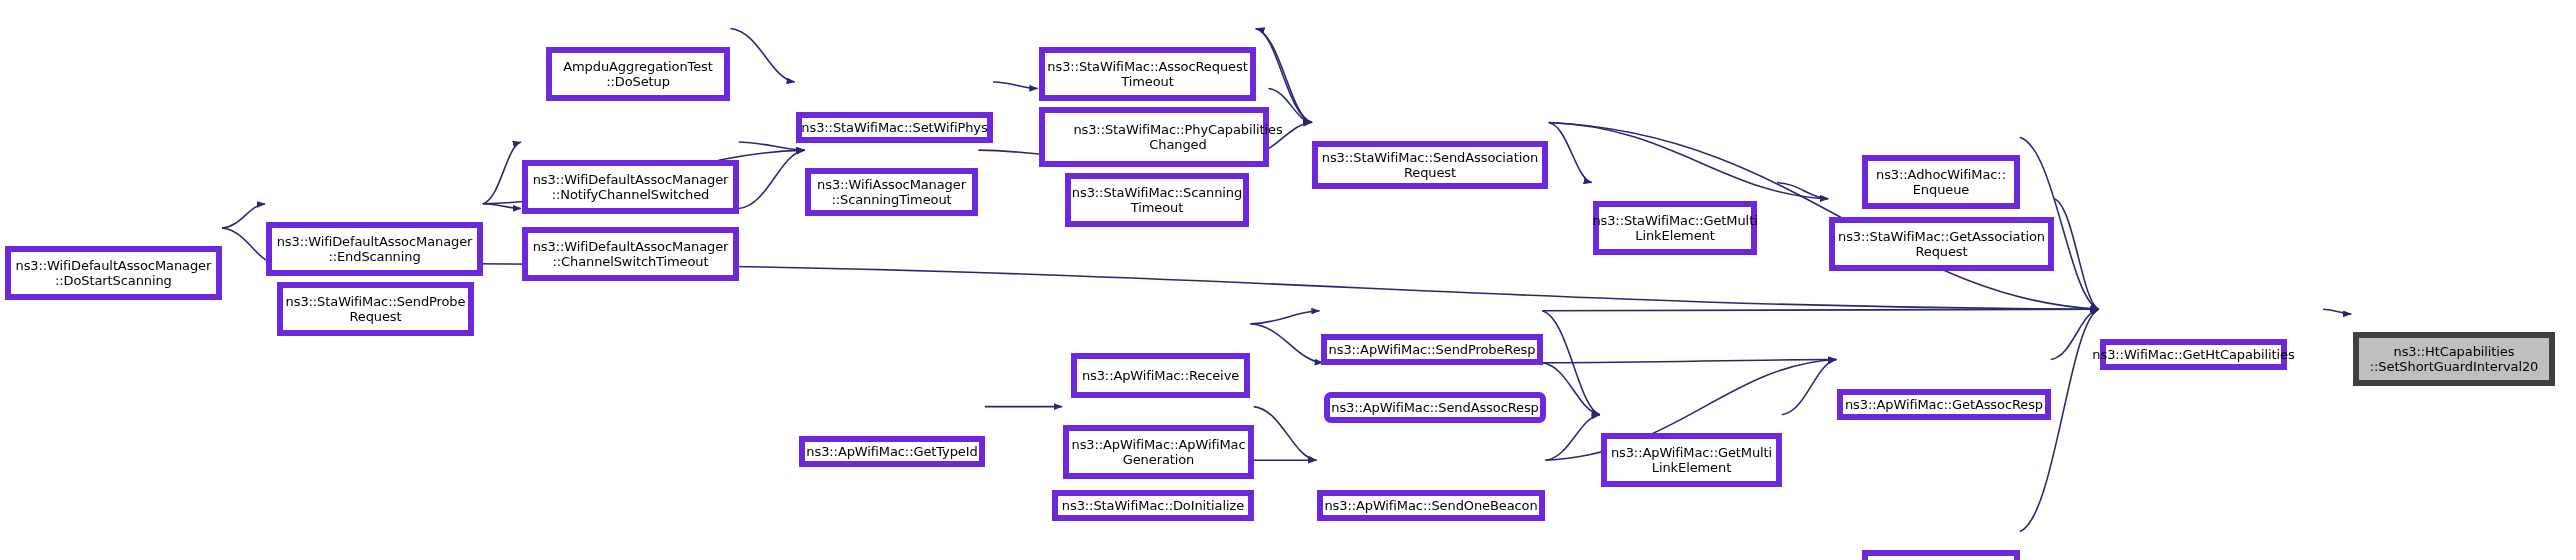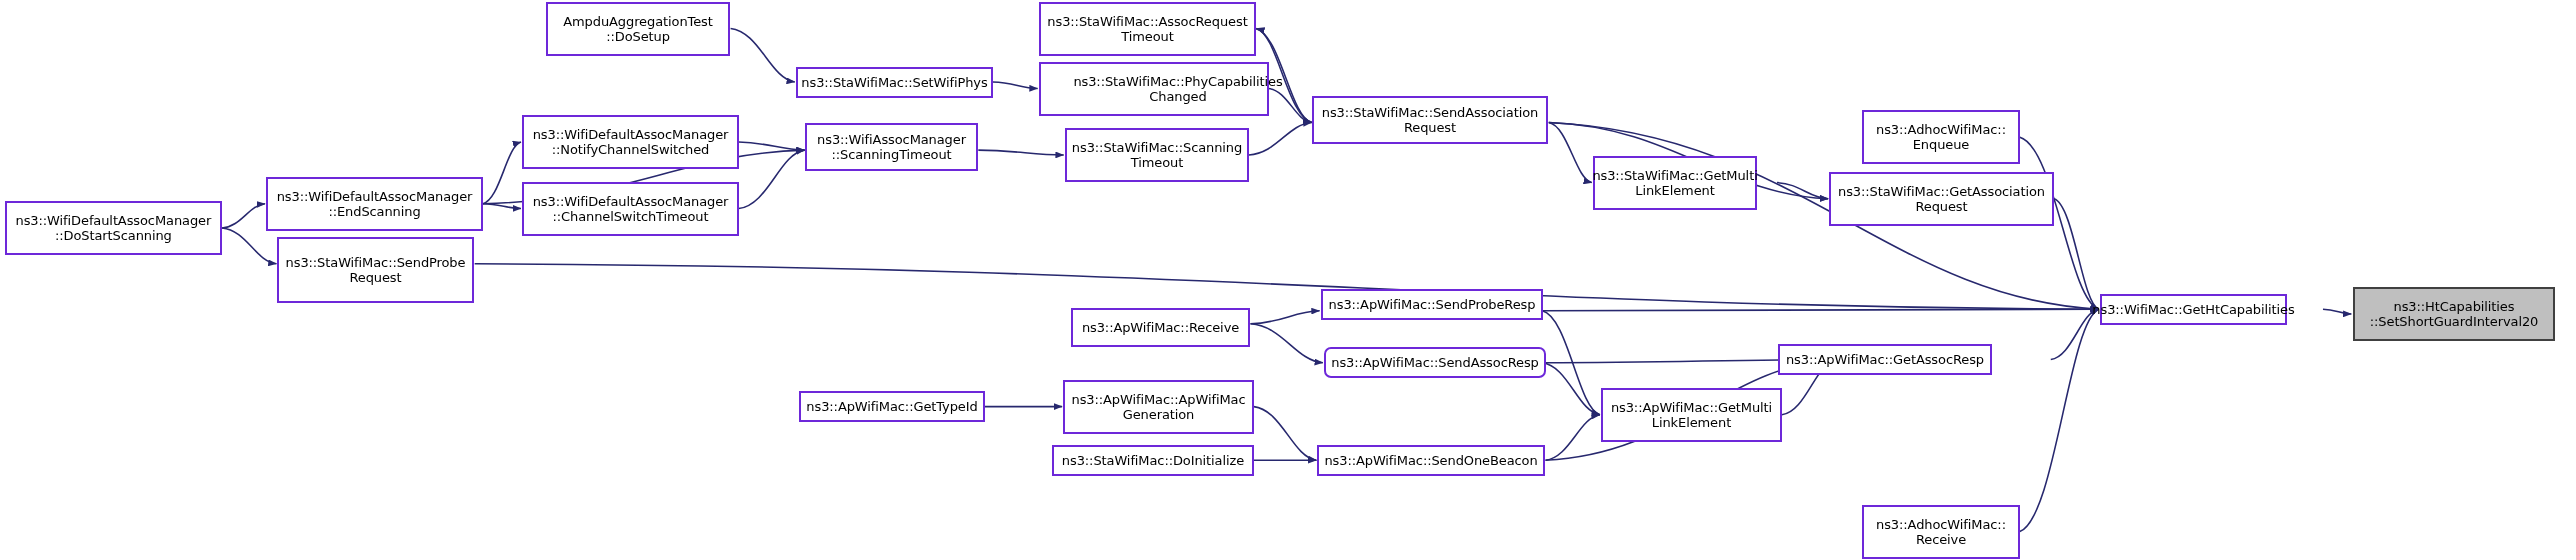--- a/index.html
+++ b/index.html
@@ -19,32 +19,33 @@
     position: absolute;
     left: 0;
     top: 0;
     width: 2576px;
     height: 560px;
     pointer-events: none;
   }
   .node {
     position: absolute;
     box-sizing: border-box;
-    border: 2px solid #6d28d9;
+    border: 6px solid #6d28d9;
     background: #ffffff;
     color: #000000;
     font-size: 13px;
     line-height: 15px;
     text-align: center;
     display: flex;
     align-items: center;
     justify-content: center;
     white-space: pre-line;
     letter-spacing: -0.1px;
     z-index: 5;
+    margin-top: 45px;
   }
   .node.current {
     background: #bfbfbf;
     border-color: #404040;
   }
 </style>
 </head>
 <body>
 
 <div id="canvas">
@@ -91,56 +92,56 @@
         <path d="M2097.993670886076,367.88260869565215 C2120.057911392405,364.7933913043478 2128.3932911392403,319.48486956521737 2147.025316455696,316.395652173913" marker-end="url(#arrow)"></path>
         <path d="M2066.3069620253164,543.9347826086956 C2102.630221518987,530.2824347826087 2116.3523417721517,330.04799999999994 2147.025316455696,316.395652173913" marker-end="url(#arrow)"></path>
         <path d="M2376.503164556962,316.395652173913 C2389.5617088607596,316.6946086956521 2394.4949367088607,321.0793043478261 2405.522151898734,321.3782608695652" marker-end="url(#arrow)"></path>
       </g>
   </svg>
   <div id="node-layer">
       <div class="node" style="left: 4.9px; top: 201px; width: 217px; height: 54px;">ns3::WifiDefaultAssocManager
 ::DoStartScanning</div>
       <div class="node" style="left: 266px; top: 177px; width: 217px; height: 54px;">ns3::WifiDefaultAssocManager
 ::EndScanning</div>
-      <div class="node" style="left: 277px; top: 237px; width: 197px; height: 66px;">ns3::StaWifiMac::SendProbe
+      <div class="node" style="left: 277px; top: 237px; width: 197px; height: 54px;">ns3::StaWifiMac::SendProbe
 Request</div>
       <div class="node" style="left: 546px; top: 1.6px; width: 184px; height: 54px;">AmpduAggregationTest
 ::DoSetup</div>
       <div class="node" style="left: 522px; top: 115px; width: 217px; height: 54px;">ns3::WifiDefaultAssocManager
 ::NotifyChannelSwitched</div>
       <div class="node" style="left: 522px; top: 182px; width: 217px; height: 54px;">ns3::WifiDefaultAssocManager
 ::ChannelSwitchTimeout</div>
       <div class="node" style="left: 796px; top: 67px; width: 197px; height: 31px;">ns3::StaWifiMac::SetWifiPhys</div>
       <div class="node" style="left: 805px; top: 123px; width: 173px; height: 48px;">ns3::WifiAssocManager
 ::ScanningTimeout</div>
       <div class="node" style="left: 1039px; top: 1.6px; width: 217px; height: 54px;">ns3::StaWifiMac::AssocRequest
 Timeout</div>
-      <div class="node" style="left: 1039px; top: 62px; width: 230px; height: 54px; padding-left: 48px;">ns3::StaWifiMac::PhyCapabilities
+      <div class="node" style="left: 1039px; top: 62px; width: 230px; height: 60px; padding-left: 48px;">ns3::StaWifiMac::PhyCapabilities
 Changed</div>
       <div class="node" style="left: 1065px; top: 128px; width: 184px; height: 54px;">ns3::StaWifiMac::Scanning
 Timeout</div>
       <div class="node" style="left: 1312px; top: 96px; width: 236px; height: 48px;">ns3::StaWifiMac::SendAssociation
 Request</div>
       <div class="node" style="left: 1593px; top: 156px; width: 164px; height: 54px;">ns3::StaWifiMac::GetMulti
 LinkElement</div>
       <div class="node" style="left: 1829px; top: 172px; width: 225px; height: 54px;">ns3::StaWifiMac::GetAssociation
 Request</div>
       <div class="node" style="left: 1862px; top: 110px; width: 158px; height: 54px;">ns3::AdhocWifiMac::
 Enqueue</div>
-      <div class="node" style="left: 1071px; top: 308px; width: 179px; height: 39px;">ns3::ApWifiMac::Receive</div>
+      <div class="node" style="left: 1071px; top: 308px; width: 179px; height: 45px;">ns3::ApWifiMac::Receive</div>
       <div class="node" style="left: 799px; top: 391px; width: 186px; height: 31px;">ns3::ApWifiMac::GetTypeId</div>
       <div class="node" style="left: 1063px; top: 380px; width: 191px; height: 54px;">ns3::ApWifiMac::ApWifiMac
 Generation</div>
       <div class="node" style="left: 1052px; top: 445px; width: 202px; height: 31px;">ns3::StaWifiMac::DoInitialize</div>
       <div class="node" style="left: 1321px; top: 289px; width: 222px; height: 31px;">ns3::ApWifiMac::SendProbeResp</div>
       <div class="node" style="left: 1324px; top: 347px; width: 222px; height: 31px; border-radius: 7px;">ns3::ApWifiMac::SendAssocResp</div>
       <div class="node" style="left: 1317px; top: 445px; width: 228px; height: 31px;">ns3::ApWifiMac::SendOneBeacon</div>
       <div class="node" style="left: 1601px; top: 388px; width: 181px; height: 54px;">ns3::ApWifiMac::GetMulti
 LinkElement</div>
-      <div class="node" style="left: 1778px; top: 344px; width: 214px; height: 31px;">ns3::ApWifiMac::GetAssocResp</div>
+      <div class="node" style="left: 1837px; top: 344px; width: 214px; height: 31px;">ns3::ApWifiMac::GetAssocResp</div>
       <div class="node" style="left: 1862px; top: 505px; width: 158px; height: 54px;">ns3::AdhocWifiMac::
 Receive</div>
       <div class="node" style="left: 2100px; top: 294px; width: 187px; height: 31px;">ns3::WifiMac::GetHtCapabilities</div>
       <div class="node current" style="left: 2353px; top: 287px; width: 202px; height: 54px;">ns3::HtCapabilities
 ::SetShortGuardInterval20</div>
     </div>
 </div>
 
 
 </body></html>

